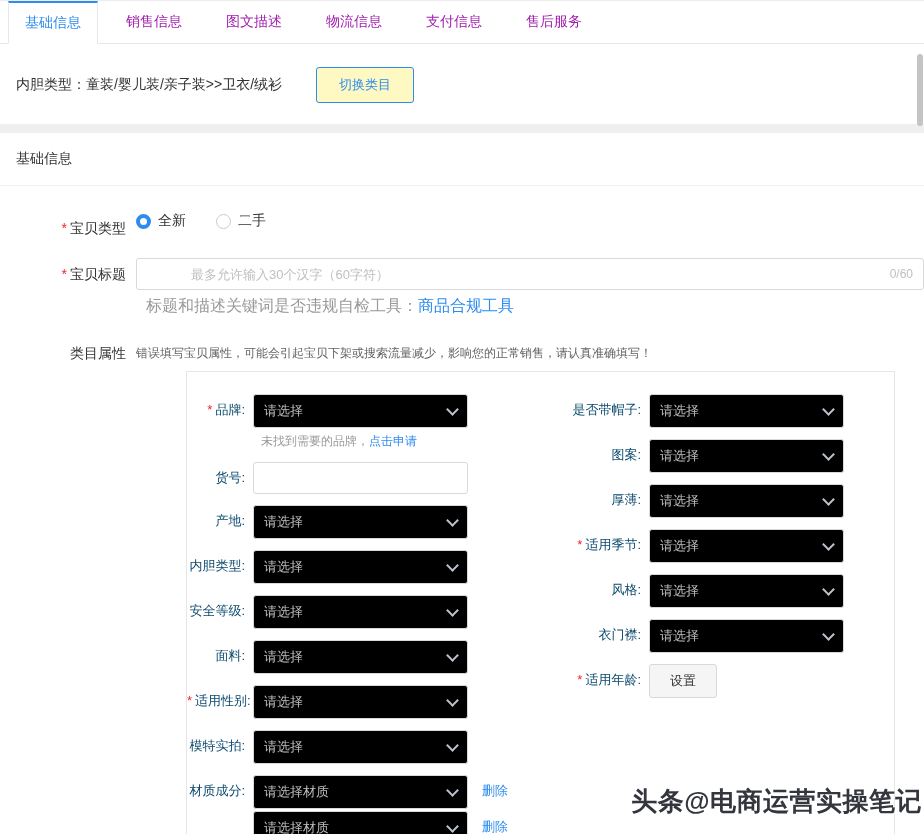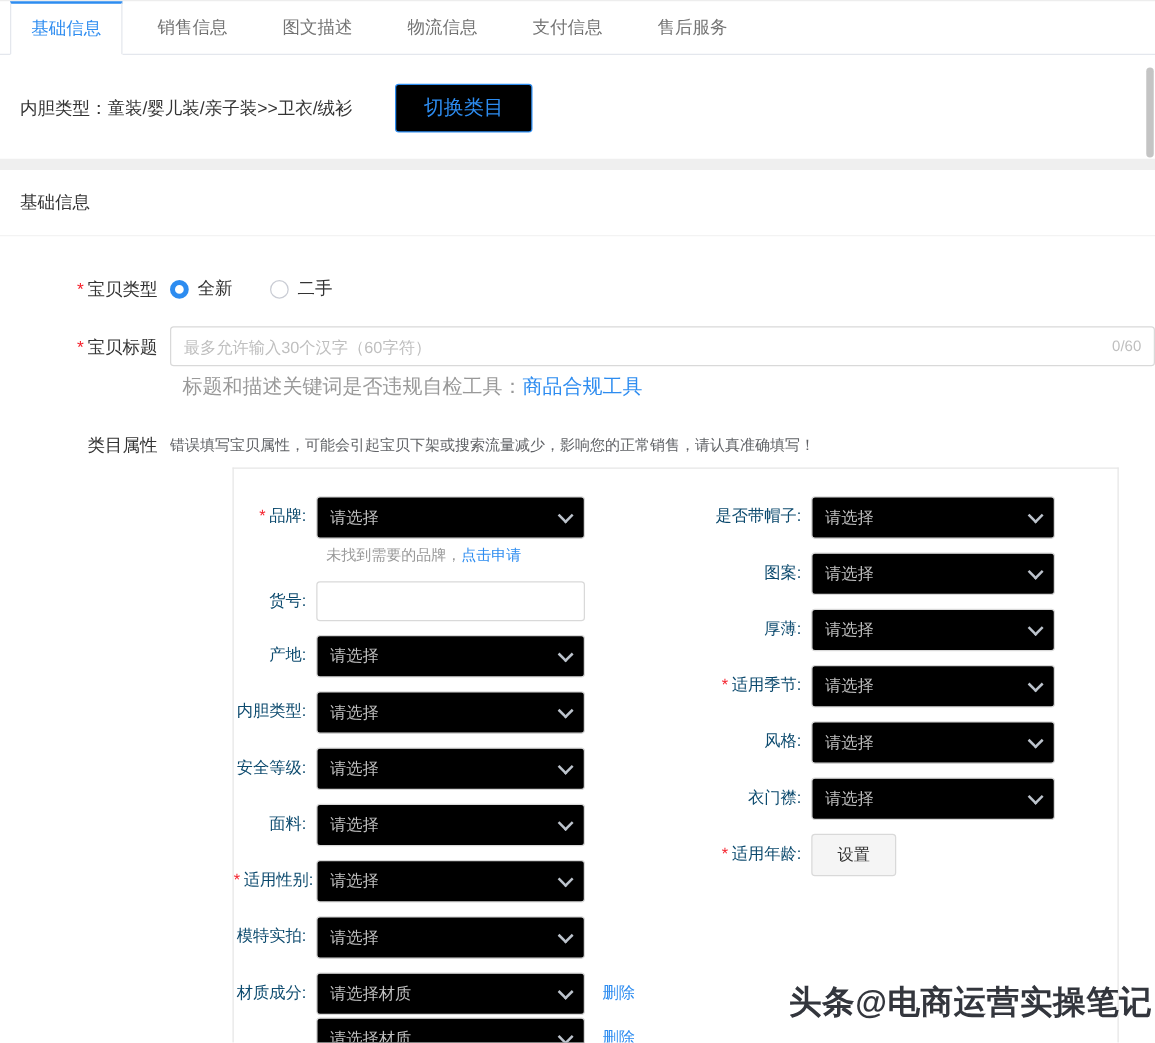--- a/index.html
+++ b/index.html
@@ -13,63 +13,63 @@
   }
   
   .tabs {
     display: flex; height: 44px; padding-left: 8px;
     background: #fff; border-top: 1px solid #ededed;
     border-bottom: 1px solid #e4e7ed;
   }
   .tab {
     display: flex; align-items: center;
     padding: 0 16px; margin-right: 12px;
-    font-size: 14px; color: #737373; cursor: pointer;
+    font-size: 14px; color: #a21caf; cursor: pointer;
   }
   .tab.active {
     color: #2d8cf0;
     border: 1px solid #e4e7ed;
     border-top: 2px solid #2d8cf0;
     border-bottom: 1px solid #fff;
     margin-bottom: -1px; background: #fff;
   }
   
   .cat-row { display: flex; align-items: center; padding: 23px 16px 21px; }
   .cat-text { font-size: 14px; color: #333; }
   .btn-switch {
     margin-left: 34px; padding: 8px 22px;
-    font-size: 16px; color: #2d8cf0; background: #000000;
+    font-size: 13px; color: #2d8cf0; background: #fef9c3;
     border: 1px solid #2d8cf0; border-radius: 3px; cursor: pointer;
     font-family: inherit;
   }
   .divider-band { height: 9px; background: #efefef; }
   
   .section-header {
     padding: 17px 16px; font-size: 14px; color: #333;
     border-bottom: 1px solid #f3f3f3;
   }
   
   .form { padding-top: 26px; }
   .form-row { display: flex; margin-bottom: 14px; }
   .form-label {
     width: 136px; text-align: right; padding-right: 10px;
     font-size: 14px; color: #333; line-height: 32px;
     white-space: nowrap; flex-shrink: 0;
   }
   .required::before { content: "*"; color: #f5222d; margin-right: 3px; }
-  .radio-group { display: flex; align-items: center; height: 32px; }
+  .radio-group { display: flex; align-items: flex-start; height: 32px; }
   .radio { display: flex; align-items: center; margin-right: 30px; font-size: 14px; cursor: pointer; }
   .radio-dot {
     width: 15px; height: 15px; border-radius: 50%;
     border: 1px solid #c9ccd4; background: #fff; margin-right: 7px;
   }
   .radio.checked .radio-dot { border: 4.5px solid #2d8cf0; }
   .title-input-wrap {
     display: flex; align-items: center; width: 820px; height: 32px;
-    border: 1px solid #d9d9d9; border-radius: 3px; background: #fff;
+    border: 1px solid #d9d9d9; border-radius: 3px; background: #fff; padding-left: 44px;
   }
   .title-input {
     flex: 1; border: none; outline: none; padding: 0 10px;
     font-size: 13px; color: #333; background: transparent; font-family: inherit;
   }
   .title-input::placeholder { color: #bfbfbf; }
   .char-counter { padding-right: 10px; font-size: 12px; color: #bfbfbf; }
   .helper-line { margin: -8px 8px 20px 146px; font-size: 16px; color: #999; }
   .link { color: #2d8cf0; cursor: pointer; text-decoration: none; }
   .warning-text { font-size: 12px; color: #606266; line-height: 32px; white-space: nowrap; }

